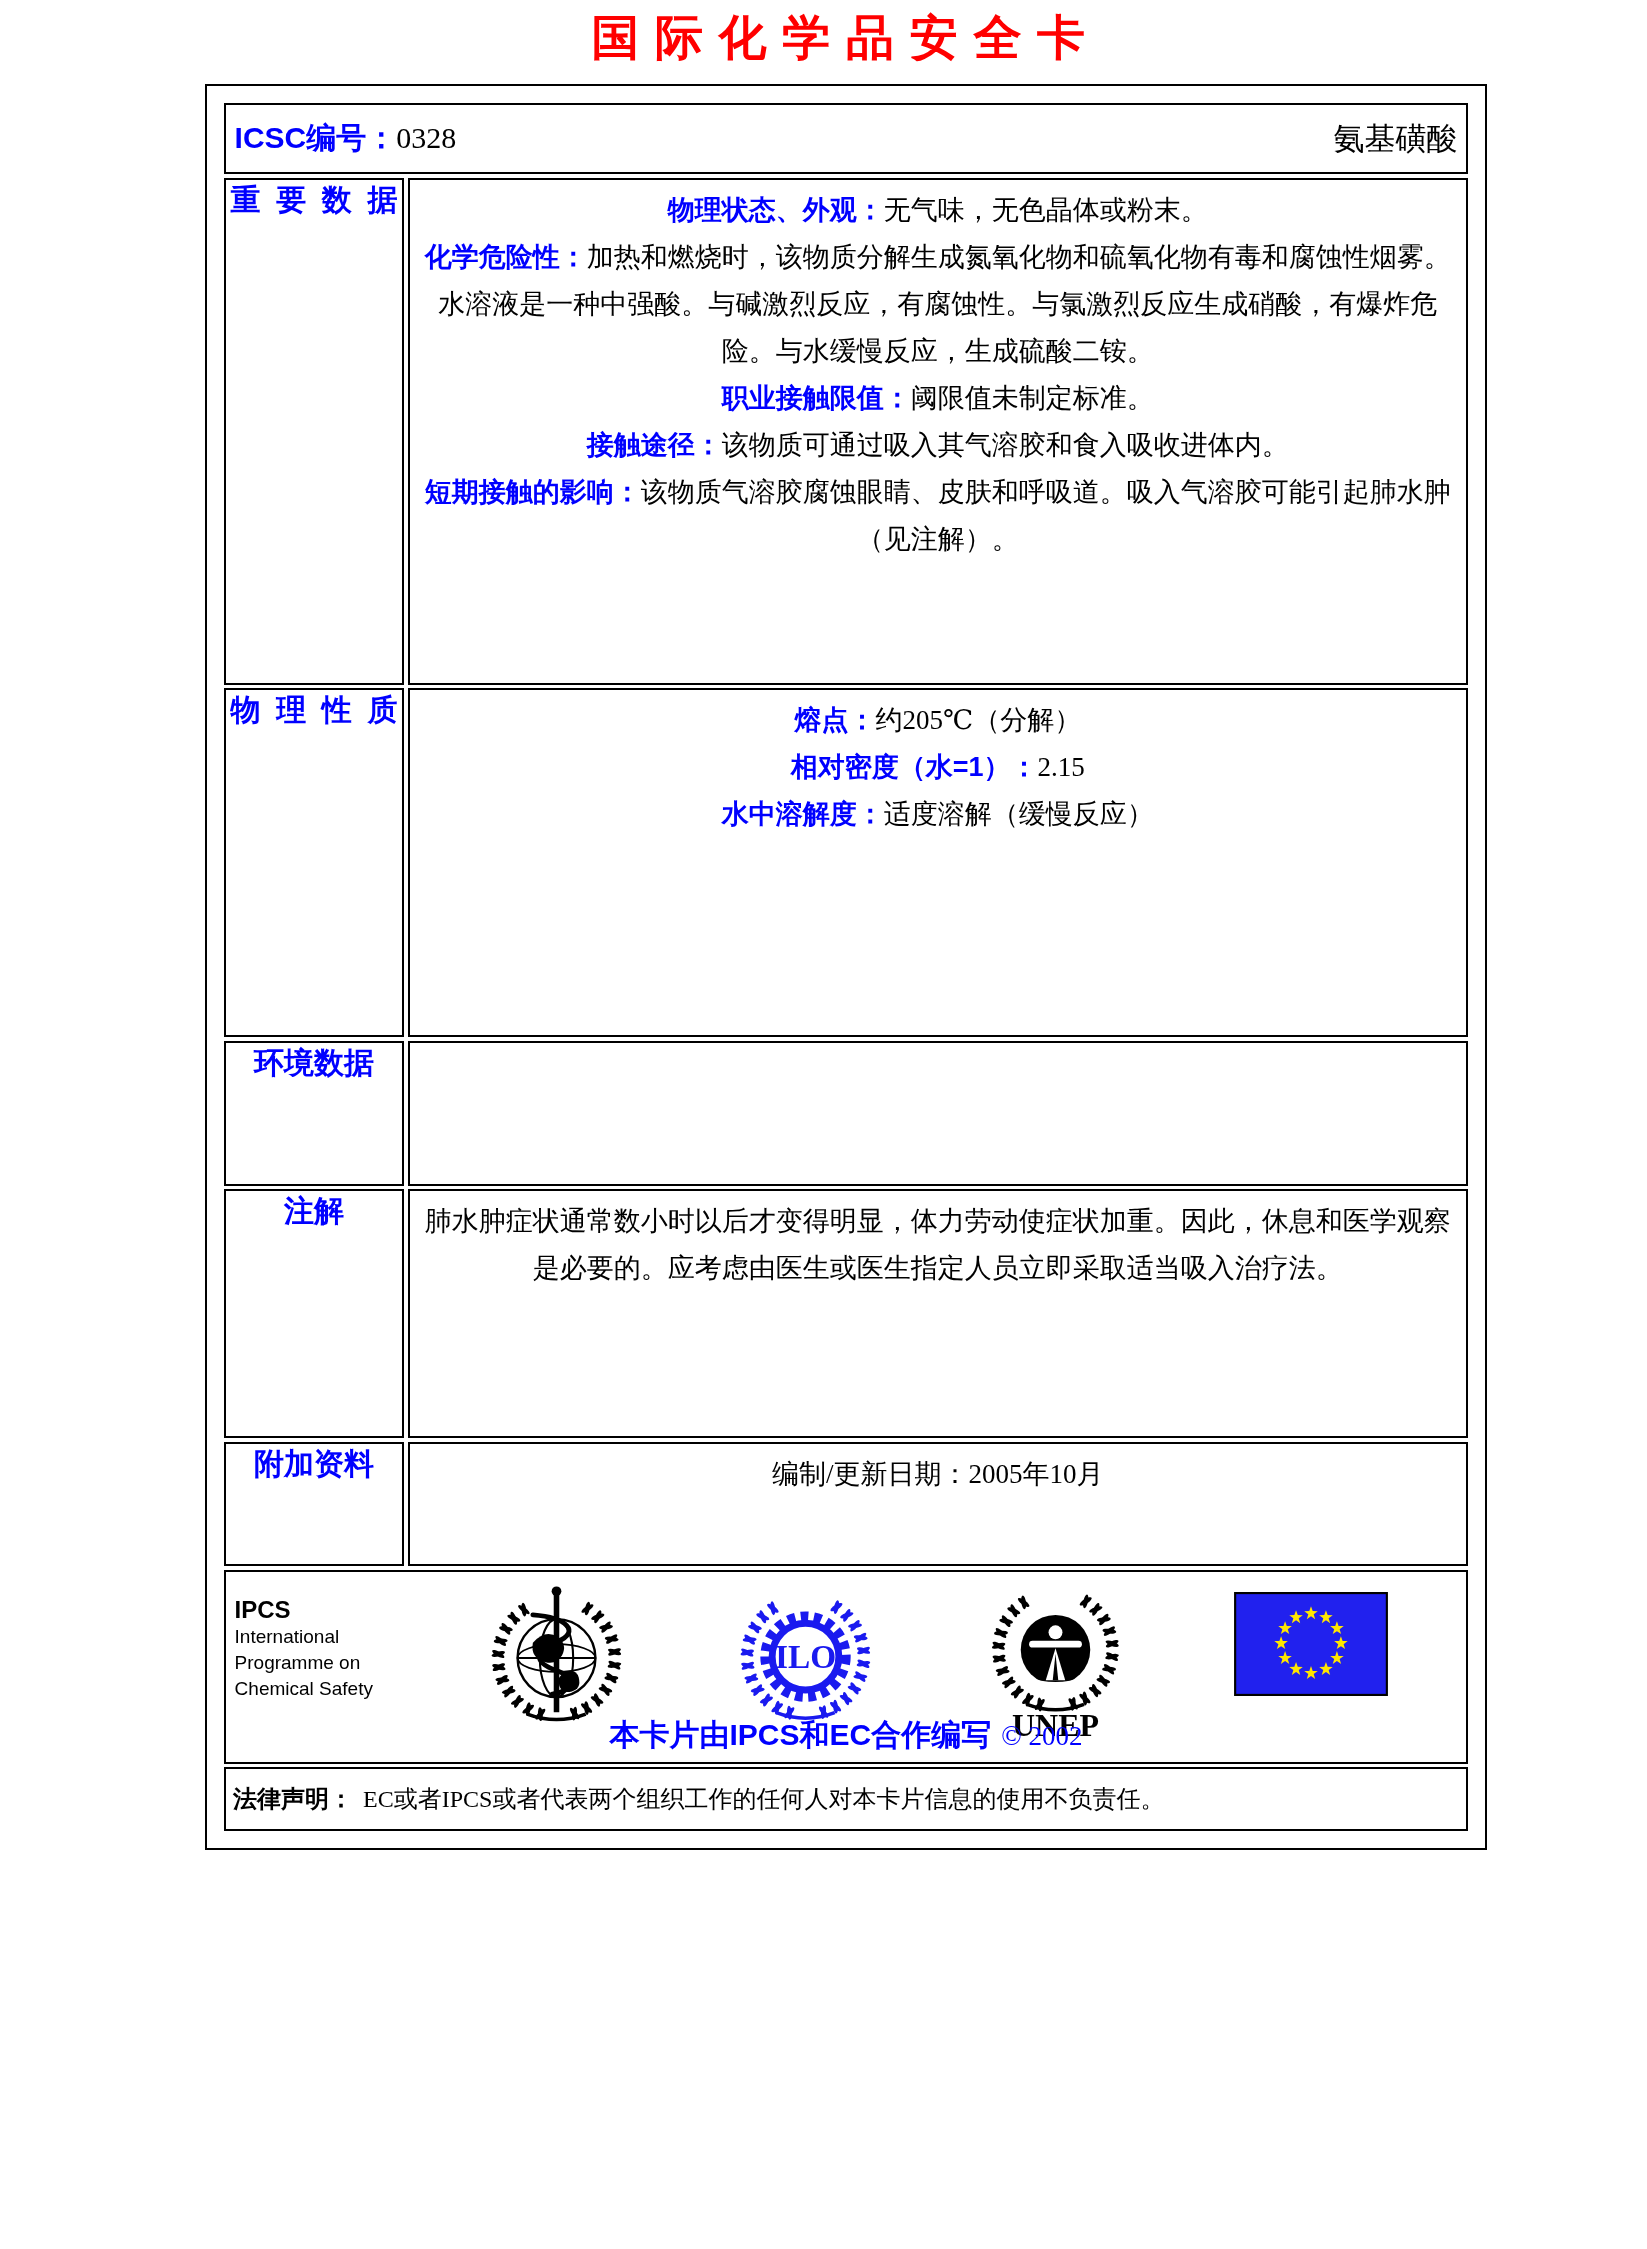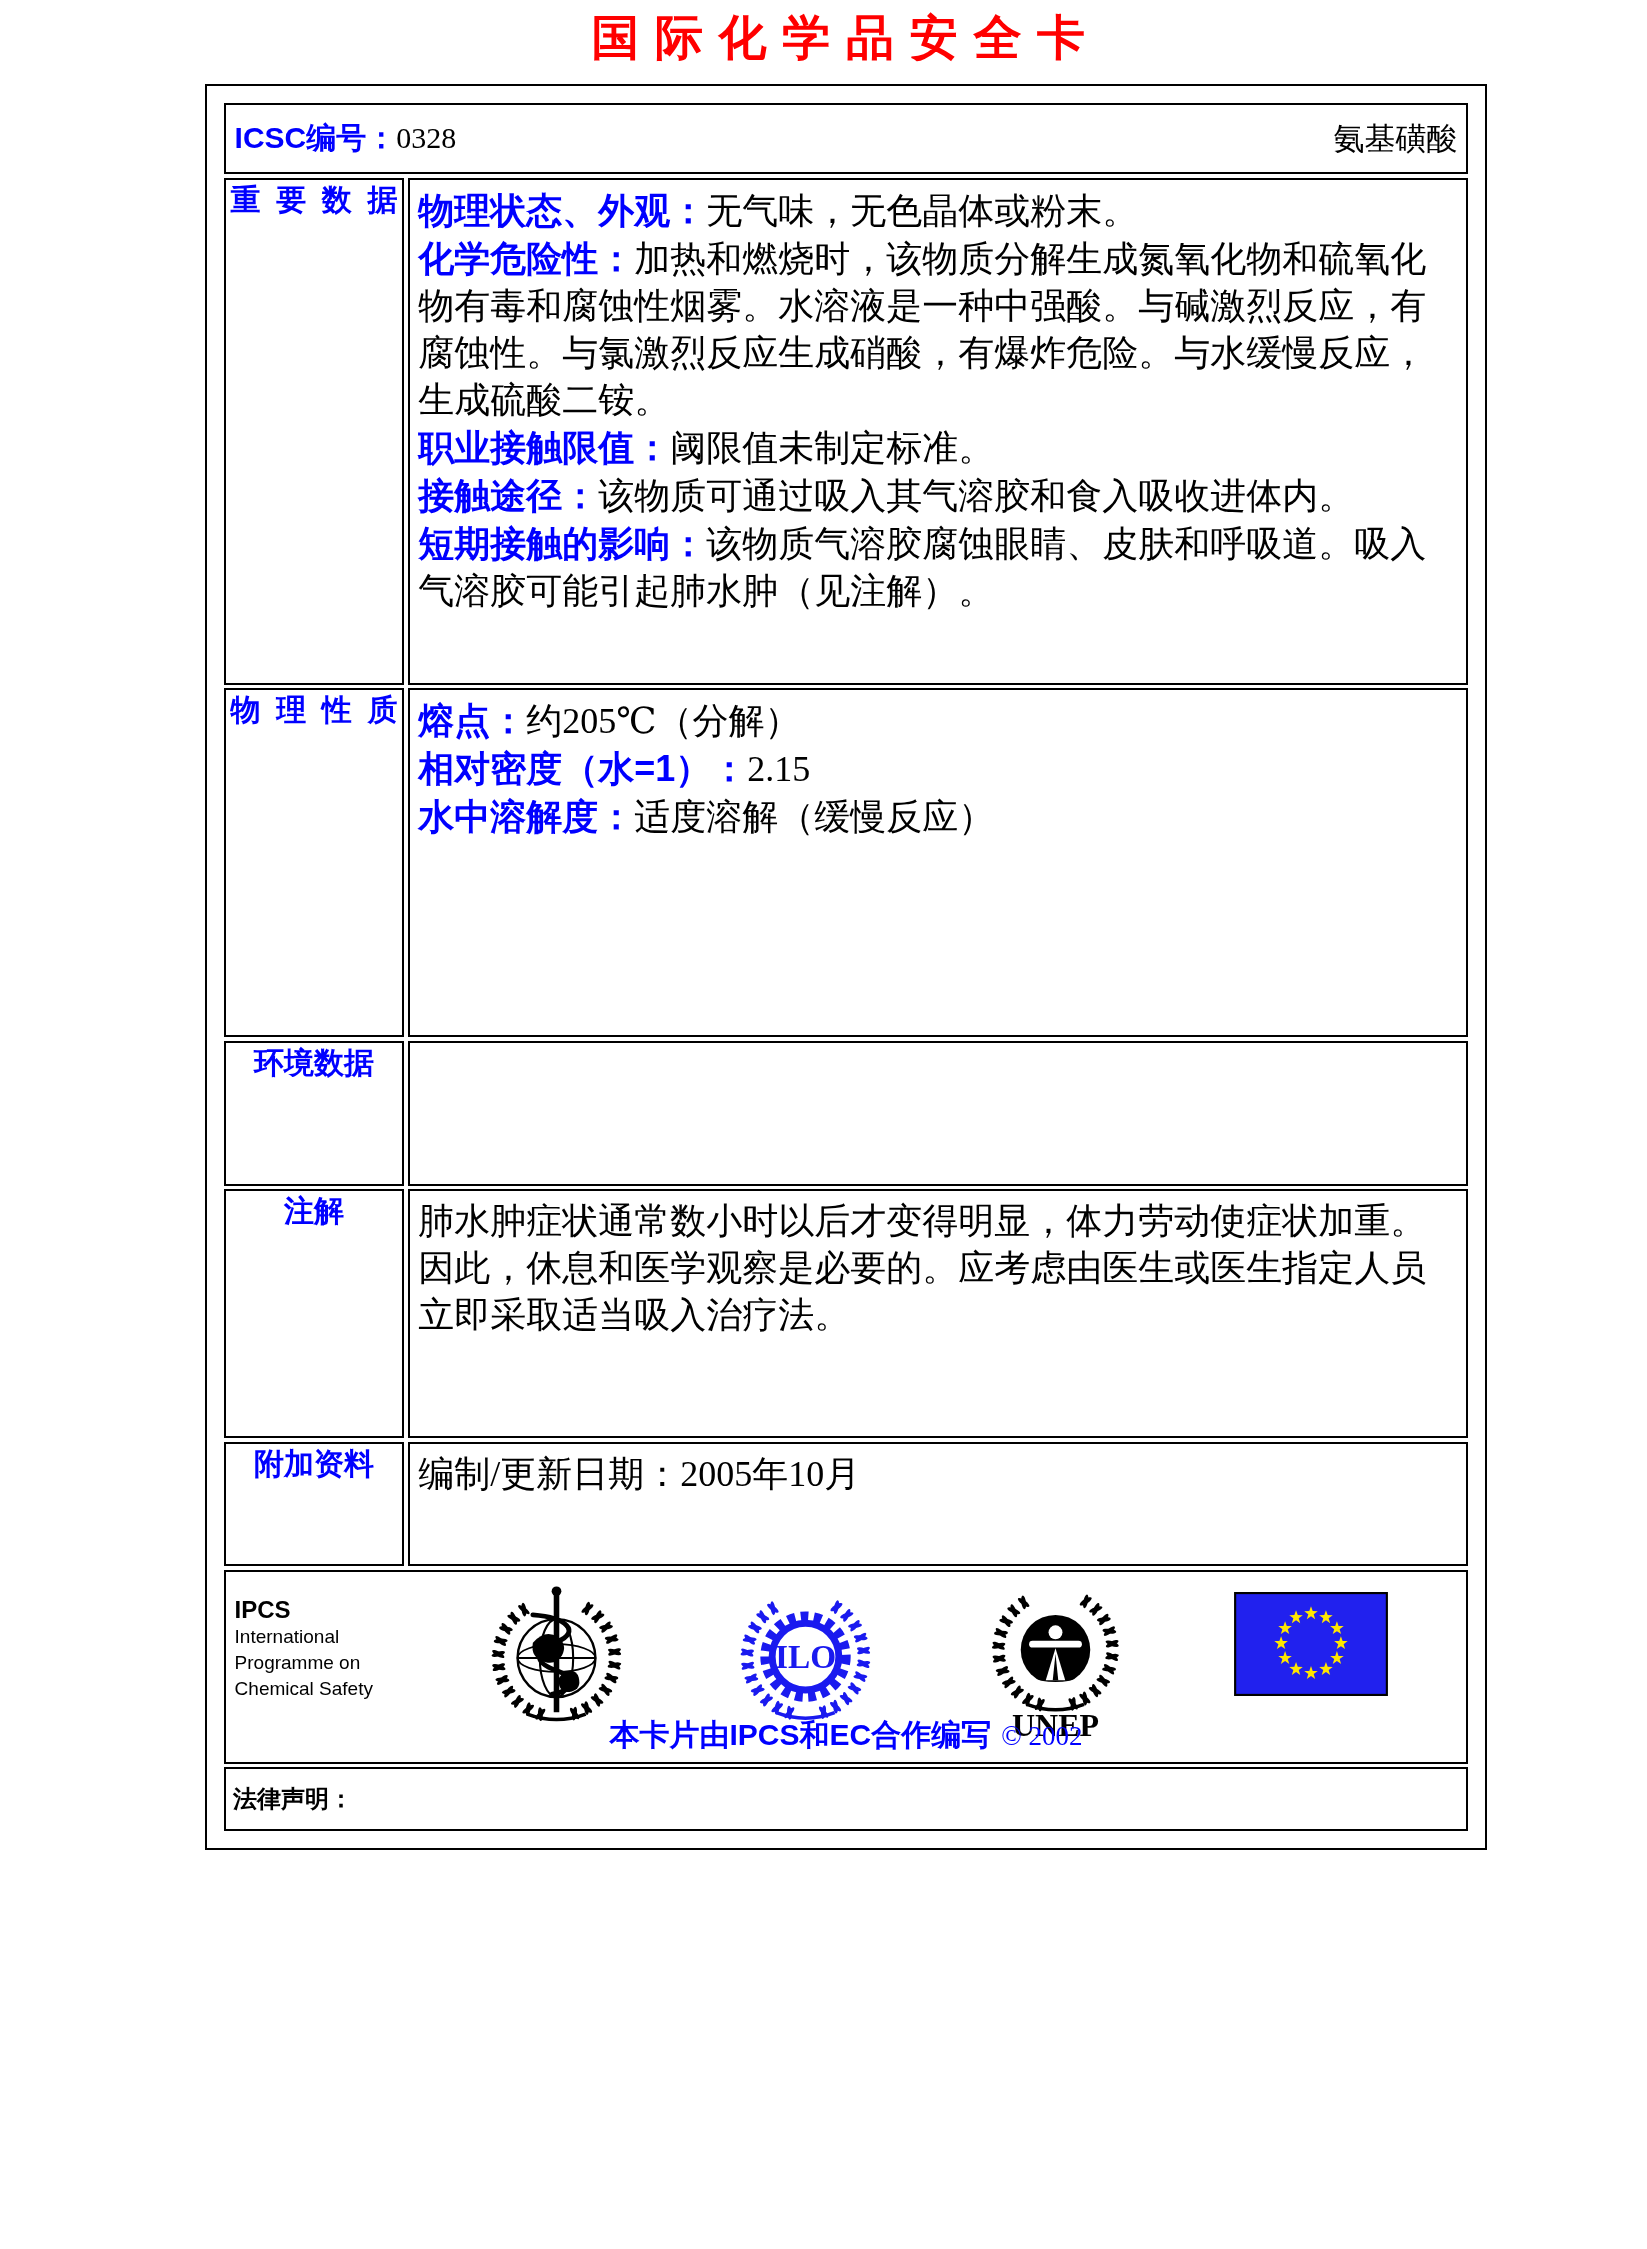--- a/index.html
+++ b/index.html
@@ -24,21 +24,21 @@
   .hdr-value{color:#000;}
   .chem-name{color:#000;font-size:31px;}
 
   
   .label-cell{flex:0 0 180px;display:flex;align-items:flex-start;justify-content:center;
               color:#0000FF;font-weight:bold;font-size:30px;text-align:center;
               font-family:"Liberation Sans","DejaVu Sans",sans-serif;}
   .label-cell .spread{letter-spacing:15.7px;margin-right:-15.7px;}
 
   
-  .content-cell{flex:1;padding:7.1px 8.6px;font-size:36px;line-height:47px;}
+  .content-cell{flex:1;padding:7.1px 8.6px;font-size:27px;line-height:47px;text-align:center;}
   .content-cell p{margin:0;}
   .plabel{color:#0000FF;font-weight:bold;font-family:"Liberation Sans","DejaVu Sans",sans-serif;}
 
   
   .logos-cell{position:relative;}
   .ipcs-block{position:absolute;left:8.6px;top:24px;font-family:"Liberation Sans","DejaVu Sans",sans-serif;}
   .ipcs-title{font-size:24px;font-weight:bold;line-height:28.5px;}
   .ipcs-line{font-size:19px;line-height:26px;}
   .logo{position:absolute;}
   .logo-who{left:261px;top:2.9px;}
@@ -455,18 +455,19 @@
 
         <div class="caption-line">
           <span class="caption-main">本卡片由IPCS和EC合作编写</span><span class="caption-copy">© 2002</span>
         </div>
       </div>
     </div>
 
     <div class="row h-legal">
       <div class="cell full legal-cell">
         <span class="legal-label">法律声明：</span>
+        <span>EC或者IPCS或者代表两个组织工作的任何人对本卡片信息的使用不负责任。</span>
       </div>
     </div>
 
   </div>
 </div>
 
 
 </body></html>

